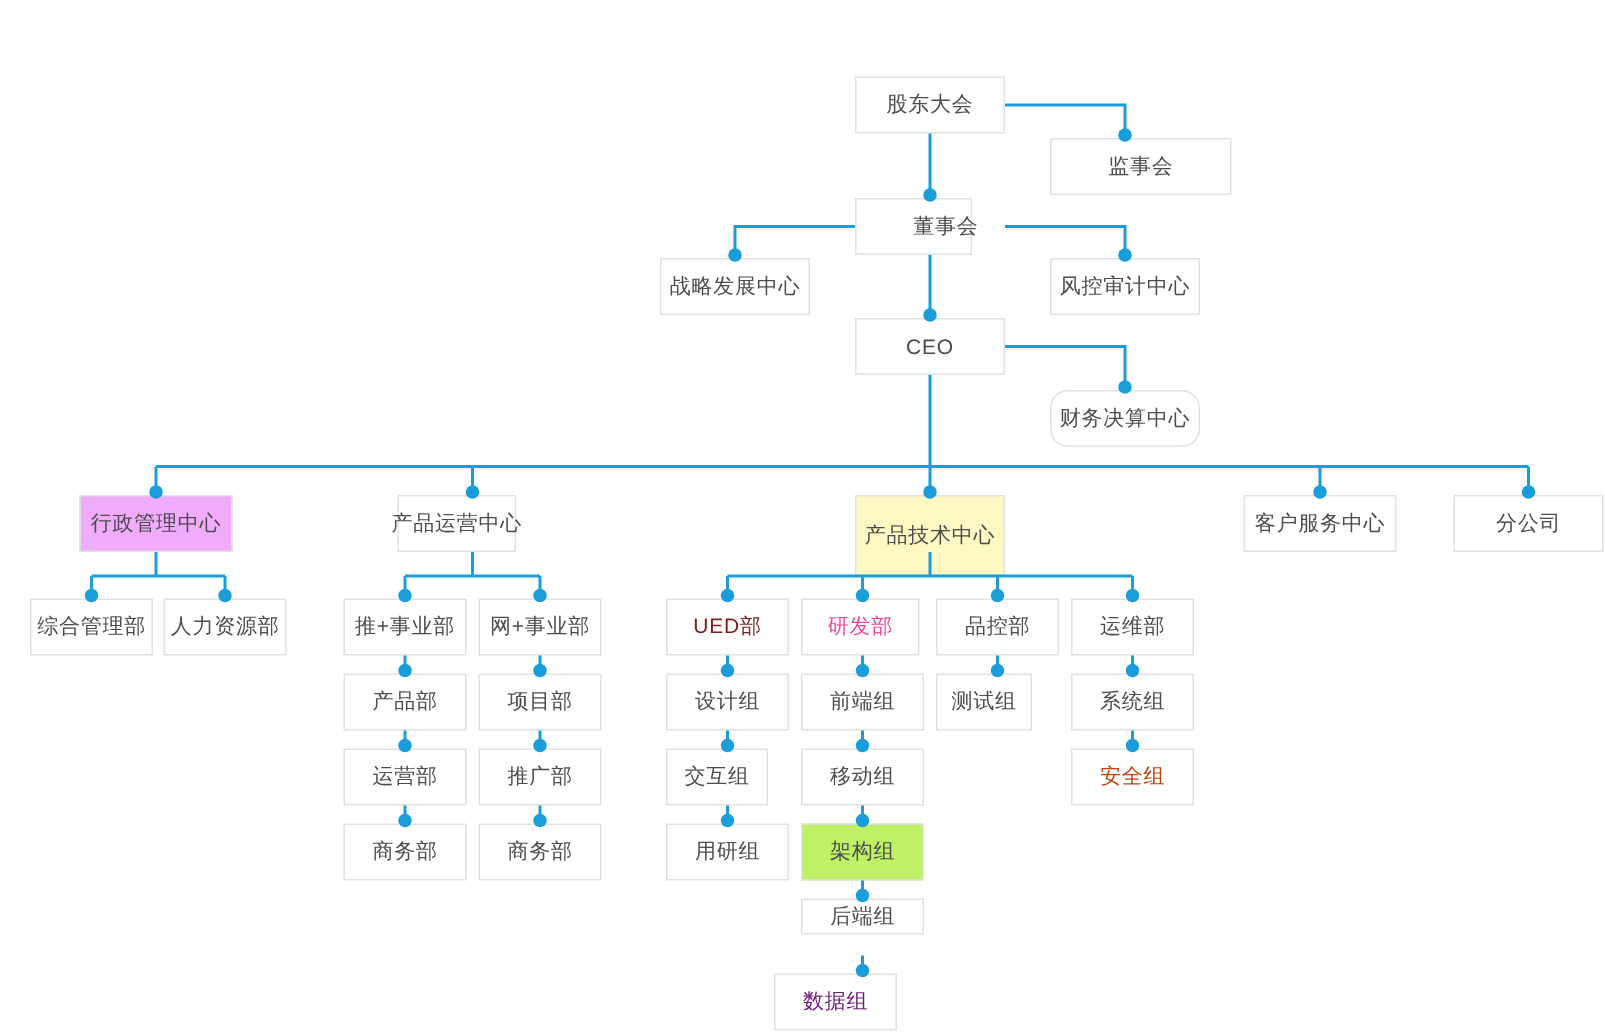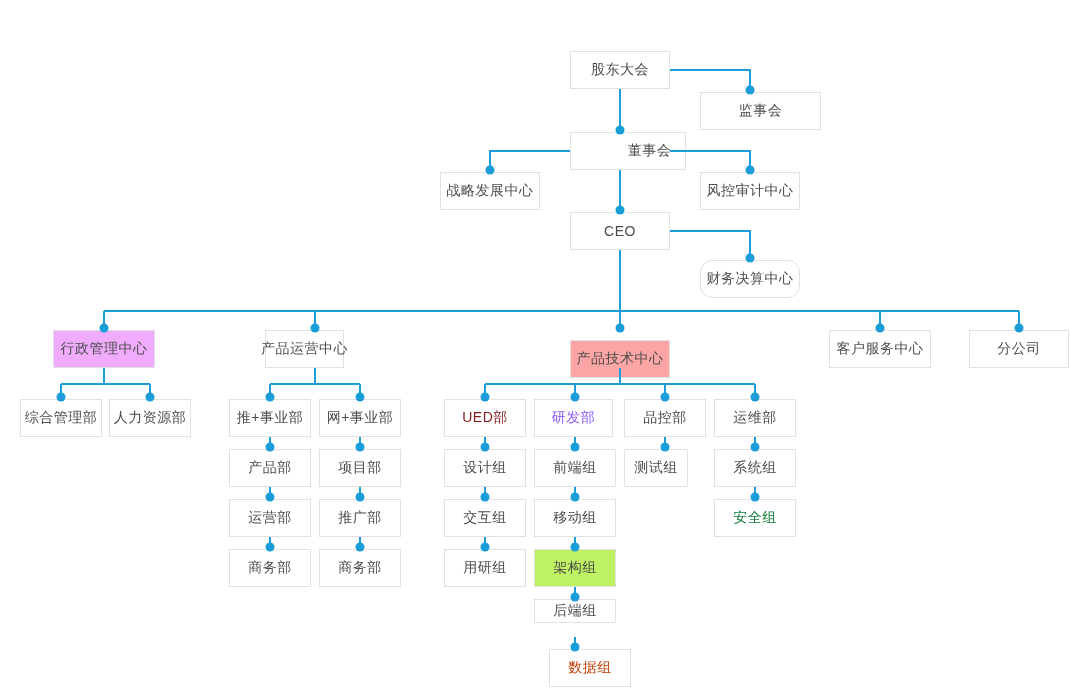--- a/index.html
+++ b/index.html
@@ -31,55 +31,55 @@
     pointer-events: none;
   }
 </style>
 </head>
 <body>
 
 <div class="canvas">
   <div id="nodes">
       <div class="node" style="left: 570px; top: 51px; width: 100px; height: 38px; border-color: rgb(225, 225, 225); background: rgb(255, 255, 255); color: rgb(76, 76, 76);">股东大会</div>
       <div class="node" style="left: 700px; top: 92px; width: 121px; height: 38px; border-color: rgb(225, 225, 225); background: rgb(255, 255, 255); color: rgb(76, 76, 76);">监事会</div>
-      <div class="node" style="left: 570px; top: 132px; width: 116px; height: 38px; border-color: rgb(225, 225, 225); background: rgb(255, 255, 255); color: rgb(76, 76, 76); padding-left: 43px;">董事会</div>
+      <div class="node" style="left: 570px; top: 132px; width: 78px; height: 38px; border-color: rgb(225, 225, 225); background: rgb(255, 255, 255); color: rgb(76, 76, 76); padding-left: 43px;">董事会</div>
       <div class="node" style="left: 440px; top: 172px; width: 100px; height: 38px; border-color: rgb(225, 225, 225); background: rgb(255, 255, 255); color: rgb(76, 76, 76);">战略发展中心</div>
       <div class="node" style="left: 700px; top: 172px; width: 100px; height: 38px; border-color: rgb(225, 225, 225); background: rgb(255, 255, 255); color: rgb(76, 76, 76);">风控审计中心</div>
       <div class="node" style="left: 570px; top: 212px; width: 100px; height: 38px; border-color: rgb(225, 225, 225); background: rgb(255, 255, 255); color: rgb(76, 76, 76);">CEO</div>
       <div class="node" style="left: 700px; top: 260px; width: 100px; height: 38px; border-color: rgb(225, 225, 225); background: rgb(255, 255, 255); color: rgb(76, 76, 76); border-radius: 12px;">财务决算中心</div>
       <div class="node" style="left: 53px; top: 330px; width: 102px; height: 38px; border-color: rgb(225, 225, 225); background: #f0abfc; color: rgb(76, 76, 76);">行政管理中心</div>
       <div class="node" style="left: 265px; top: 330px; width: 79px; height: 38px; border-color: rgb(225, 225, 225); background: rgb(255, 255, 255); color: rgb(76, 76, 76);">产品运营中心</div>
-      <div class="node" style="left: 570px; top: 340px; width: 100px; height: 38px; border-color: rgb(225, 225, 225); background: #fca5a5; color: rgb(76, 76, 76);">产品技术中心</div>
+      <div class="node" style="left: 570px; top: 330px; width: 100px; height: 54px; border-color: rgb(225, 225, 225); background: #fef9c3; color: rgb(76, 76, 76);">产品技术中心</div>
       <div class="node" style="left: 829px; top: 330px; width: 102px; height: 38px; border-color: rgb(225, 225, 225); background: rgb(255, 255, 255); color: rgb(76, 76, 76);">客户服务中心</div>
       <div class="node" style="left: 969px; top: 330px; width: 100px; height: 38px; border-color: rgb(225, 225, 225); background: rgb(255, 255, 255); color: rgb(76, 76, 76);">分公司</div>
       <div class="node" style="left: 20px; top: 399px; width: 82px; height: 38px; border-color: rgb(225, 225, 225); background: rgb(255, 255, 255); color: rgb(76, 76, 76);">综合管理部</div>
       <div class="node" style="left: 109px; top: 399px; width: 82px; height: 38px; border-color: rgb(225, 225, 225); background: rgb(255, 255, 255); color: rgb(76, 76, 76);">人力资源部</div>
       <div class="node" style="left: 229px; top: 399px; width: 82px; height: 38px; border-color: rgb(225, 225, 225); background: rgb(255, 255, 255); color: rgb(76, 76, 76);">推+事业部</div>
       <div class="node" style="left: 229px; top: 449px; width: 82px; height: 38px; border-color: rgb(225, 225, 225); background: rgb(255, 255, 255); color: rgb(76, 76, 76);">产品部</div>
       <div class="node" style="left: 229px; top: 499px; width: 82px; height: 38px; border-color: rgb(225, 225, 225); background: rgb(255, 255, 255); color: rgb(76, 76, 76);">运营部</div>
       <div class="node" style="left: 229px; top: 549px; width: 82px; height: 38px; border-color: rgb(225, 225, 225); background: rgb(255, 255, 255); color: rgb(76, 76, 76);">商务部</div>
       <div class="node" style="left: 319px; top: 399px; width: 82px; height: 38px; border-color: rgb(225, 225, 225); background: rgb(255, 255, 255); color: rgb(76, 76, 76);">网+事业部</div>
       <div class="node" style="left: 319px; top: 449px; width: 82px; height: 38px; border-color: rgb(225, 225, 225); background: rgb(255, 255, 255); color: rgb(76, 76, 76);">项目部</div>
       <div class="node" style="left: 319px; top: 499px; width: 82px; height: 38px; border-color: rgb(225, 225, 225); background: rgb(255, 255, 255); color: rgb(76, 76, 76);">推广部</div>
       <div class="node" style="left: 319px; top: 549px; width: 82px; height: 38px; border-color: rgb(225, 225, 225); background: rgb(255, 255, 255); color: rgb(76, 76, 76);">商务部</div>
       <div class="node" style="left: 444px; top: 399px; width: 82px; height: 38px; border-color: rgb(225, 225, 225); background: rgb(255, 255, 255); color: #7f1d1d;">UED部</div>
       <div class="node" style="left: 444px; top: 449px; width: 82px; height: 38px; border-color: rgb(225, 225, 225); background: rgb(255, 255, 255); color: rgb(76, 76, 76);">设计组</div>
-      <div class="node" style="left: 444px; top: 499px; width: 82px; height: 38px; border-color: rgb(225, 225, 225); background: rgb(255, 255, 255); color: rgb(76, 76, 76);">交互组</div>
+      <div class="node" style="left: 444px; top: 499px; width: 68px; height: 38px; border-color: rgb(225, 225, 225); background: rgb(255, 255, 255); color: rgb(76, 76, 76);">交互组</div>
       <div class="node" style="left: 444px; top: 549px; width: 82px; height: 38px; border-color: rgb(225, 225, 225); background: rgb(255, 255, 255); color: rgb(76, 76, 76);">用研组</div>
-      <div class="node" style="left: 534px; top: 399px; width: 79px; height: 38px; border-color: rgb(225, 225, 225); background: rgb(255, 255, 255); color: #8b5cf6;">研发部</div>
+      <div class="node" style="left: 534px; top: 399px; width: 79px; height: 38px; border-color: rgb(225, 225, 225); background: rgb(255, 255, 255); color: #ec4899;">研发部</div>
       <div class="node" style="left: 534px; top: 449px; width: 82px; height: 38px; border-color: rgb(225, 225, 225); background: rgb(255, 255, 255); color: rgb(76, 76, 76);">前端组</div>
       <div class="node" style="left: 534px; top: 499px; width: 82px; height: 38px; border-color: rgb(225, 225, 225); background: rgb(255, 255, 255); color: rgb(76, 76, 76);">移动组</div>
       <div class="node" style="left: 534px; top: 549px; width: 82px; height: 38px; border-color: rgb(225, 225, 225); background: #bef264; color: rgb(76, 76, 76);">架构组</div>
       <div class="node" style="left: 534px; top: 599px; width: 82px; height: 24px; border-color: rgb(225, 225, 225); background: rgb(255, 255, 255); color: rgb(76, 76, 76);">后端组</div>
-      <div class="node" style="left: 549px; top: 649px; width: 82px; height: 38px; border-color: rgb(225, 225, 225); background: rgb(255, 255, 255); color: #c2410c;">数据组</div>
+      <div class="node" style="left: 516px; top: 649px; width: 82px; height: 38px; border-color: rgb(225, 225, 225); background: rgb(255, 255, 255); color: #701a75;">数据组</div>
       <div class="node" style="left: 624px; top: 399px; width: 82px; height: 38px; border-color: rgb(225, 225, 225); background: rgb(255, 255, 255); color: rgb(76, 76, 76);">品控部</div>
       <div class="node" style="left: 624px; top: 449px; width: 64px; height: 38px; border-color: rgb(225, 225, 225); background: rgb(255, 255, 255); color: rgb(76, 76, 76);">测试组</div>
       <div class="node" style="left: 714px; top: 399px; width: 82px; height: 38px; border-color: rgb(225, 225, 225); background: rgb(255, 255, 255); color: rgb(76, 76, 76);">运维部</div>
       <div class="node" style="left: 714px; top: 449px; width: 82px; height: 38px; border-color: rgb(225, 225, 225); background: rgb(255, 255, 255); color: rgb(76, 76, 76);">系统组</div>
-      <div class="node" style="left: 714px; top: 499px; width: 82px; height: 38px; border-color: rgb(225, 225, 225); background: rgb(255, 255, 255); color: #15803d;">安全组</div>
+      <div class="node" style="left: 714px; top: 499px; width: 82px; height: 38px; border-color: rgb(225, 225, 225); background: rgb(255, 255, 255); color: #c2410c;">安全组</div>
     </div>
   <svg id="wires" width="1070" height="689" viewBox="0 0 1070 689">
       <polyline points="670,70 750,70 750,90" fill="none" stroke="#1a9dd9" stroke-width="2"></polyline>
       <circle cx="750" cy="90" r="4.5" fill="#1a9dd9"></circle>
       <polyline points="620,89 620,130" fill="none" stroke="#1a9dd9" stroke-width="2"></polyline>
       <circle cx="620" cy="130" r="4.5" fill="#1a9dd9"></circle>
       <polyline points="570,151 490,151 490,170" fill="none" stroke="#1a9dd9" stroke-width="2"></polyline>
       <circle cx="490" cy="170" r="4.5" fill="#1a9dd9"></circle>
       <polyline points="670,151 750,151 750,170" fill="none" stroke="#1a9dd9" stroke-width="2"></polyline>
       <circle cx="750" cy="170" r="4.5" fill="#1a9dd9"></circle>

